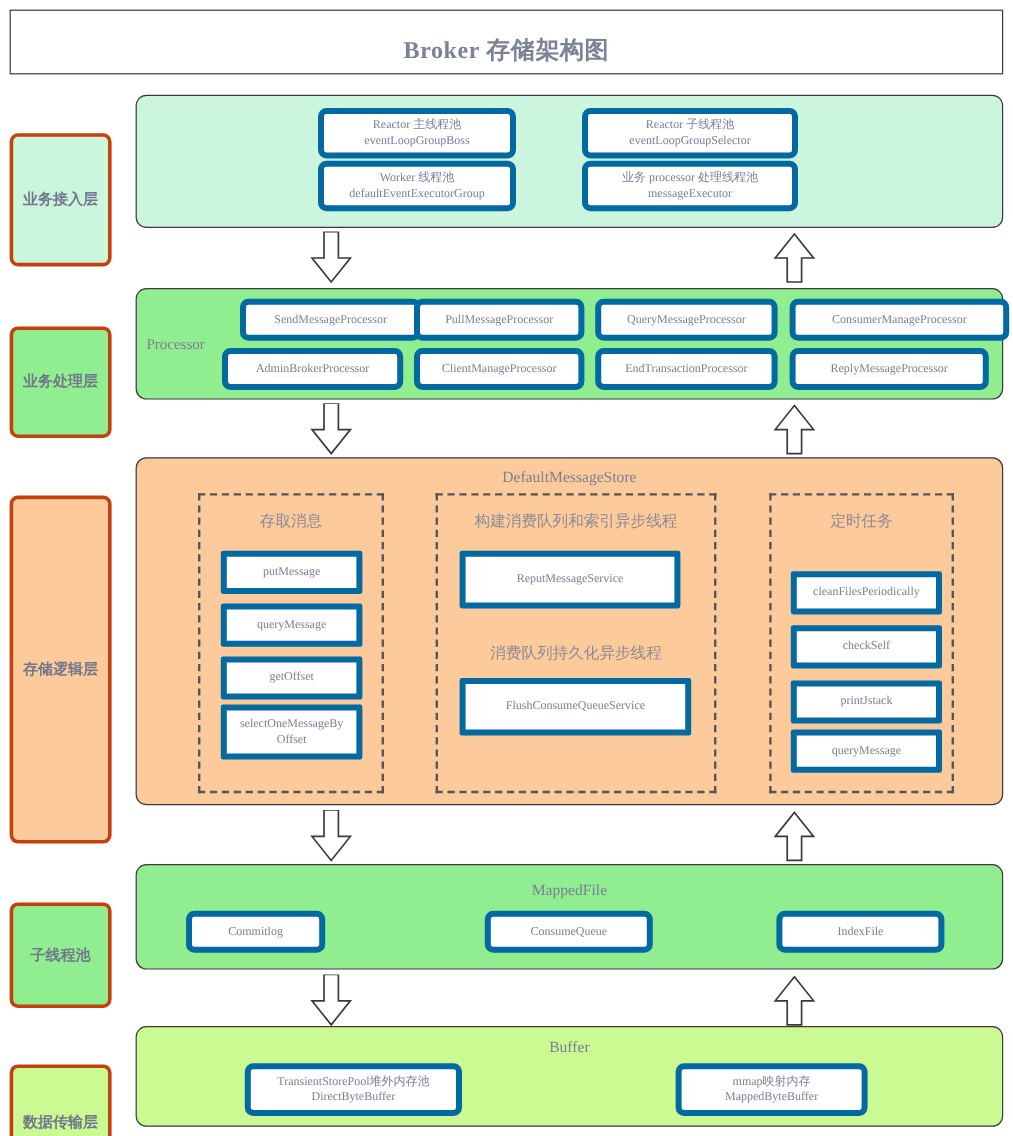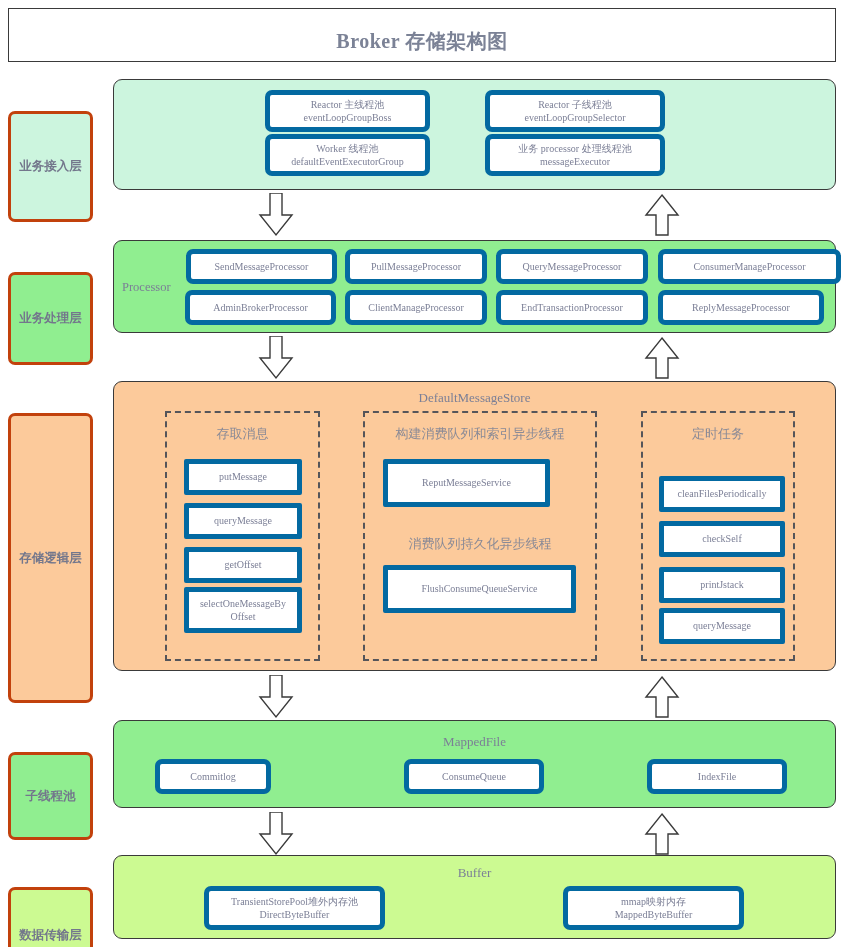--- a/index.html
+++ b/index.html
@@ -150,21 +150,21 @@
   <polygon points="18,2 34,22 24,22 24,42 12,42 12,22 2,22" fill="#ffffff" stroke="#3a3a3a" stroke-width="1.4"></polygon>
 </svg>
 
 <div class="abs layer-label" style="top:240px; height:93px; background:#90ee90;">
   <span>业务处理层</span>
 </div>
 
 <div class="abs panel" style="top:240px; height:93px; background:#90ee90;">
   <div class="side-label" style="left:8px; top:39px;">Processor</div>
 
-  <div class="node rounded" style="left:72px; top:8px; width:151px; height:35px;">
+  <div class="node rounded" style="left:86px; top:8px; width:151px; height:35px;">
     <span>SendMessageProcessor</span>
   </div>
   <div class="node rounded" style="left:231px; top:8px; width:142px; height:35px;">
     <span>PullMessageProcessor</span>
   </div>
   <div class="node rounded" style="left:382px; top:8px; width:152px; height:35px;">
     <span>QueryMessageProcessor</span>
   </div>
   <div class="node rounded" style="left:544px; top:8px; width:183px; height:35px;">
     <span>ConsumerManageProcessor</span>
@@ -212,21 +212,21 @@
     <div class="node sharp" style="left:17px; top:174px; width:118px; height:46px;">
       <span>
         <span>selectOneMessageBy</span><br>
         <span>Offset</span>
       </span>
     </div>
   </div>
 
   <div class="dashed" style="left:249px; top:29px; width:234px; height:250px;">
     <div class="dashed-title" style="top:12px;">构建消费队列和索引异步线程</div>
-    <div class="node sharp" style="left:18px; top:46px; width:167px; height:48px;">
+    <div class="node sharp" style="left:18px; top:46px; width:184px; height:48px;">
       <span>ReputMessageService</span>
     </div>
     <div class="dashed-title" style="top:122px;">消费队列持久化异步线程</div>
     <div class="node sharp" style="left:18px; top:152px; width:193px; height:48px;">
       <span>FlushConsumeQueueService</span>
     </div>
   </div>
 
   <div class="dashed" style="left:527px; top:29px; width:154px; height:250px;">
     <div class="dashed-title" style="top:12px;">定时任务</div>
@@ -281,19 +281,19 @@
 </div>
 
 <div class="abs panel" style="top:855px; height:84px; background:#ccfa92;">
   <div class="panel-title" style="top:9px;">Buffer</div>
   <div class="node rounded" style="left:90px; top:30px; width:181px; height:44px;">
     <span>
       <span>TransientStorePool堆外内存池</span><br>
       <span>DirectByteBuffer</span>
     </span>
   </div>
-  <div class="node rounded" style="left:449px; top:30px; width:181px; height:44px;">
+  <div class="node rounded" style="left:449px; top:30px; width:160px; height:44px;">
     <span>
       <span>mmap映射内存</span><br>
       <span>MappedByteBuffer</span>
     </span>
   </div>
 </div>
 
 </body></html>

